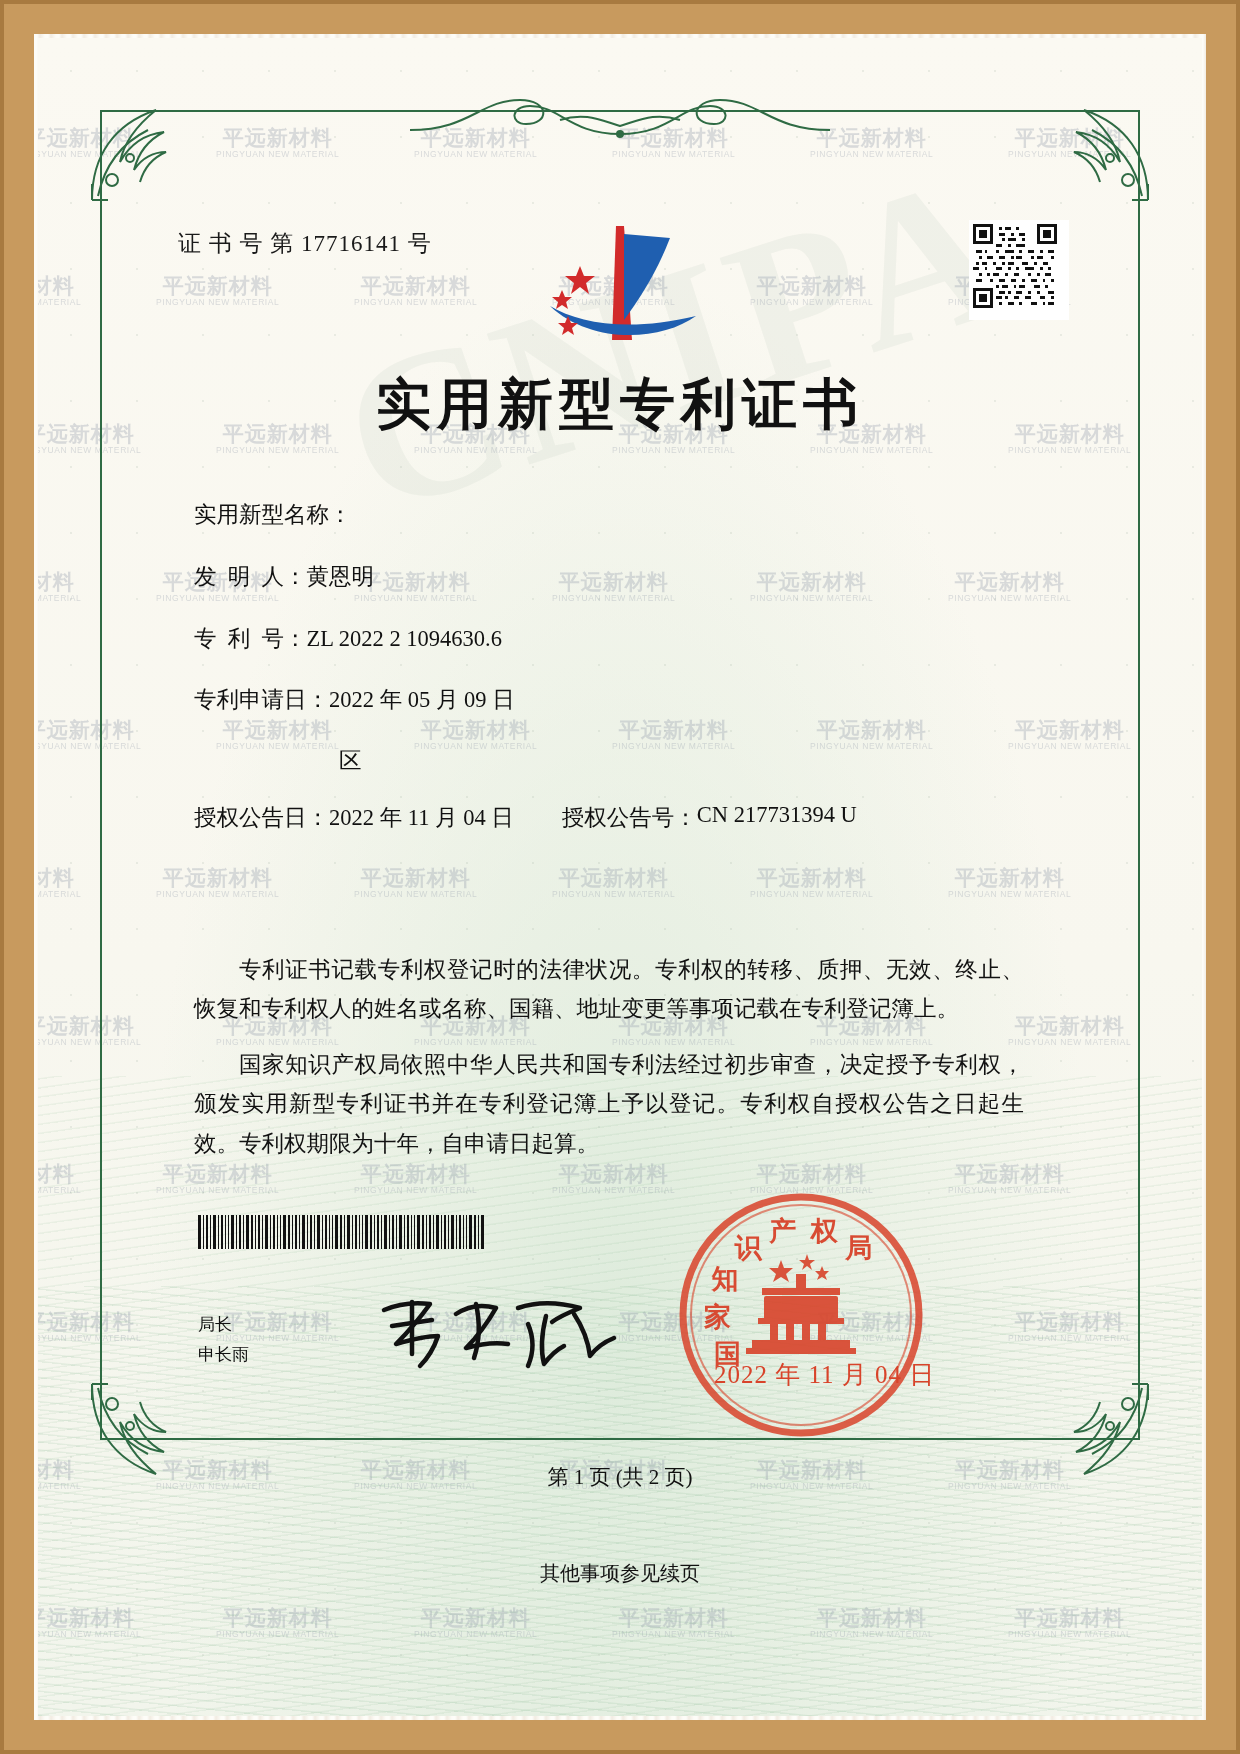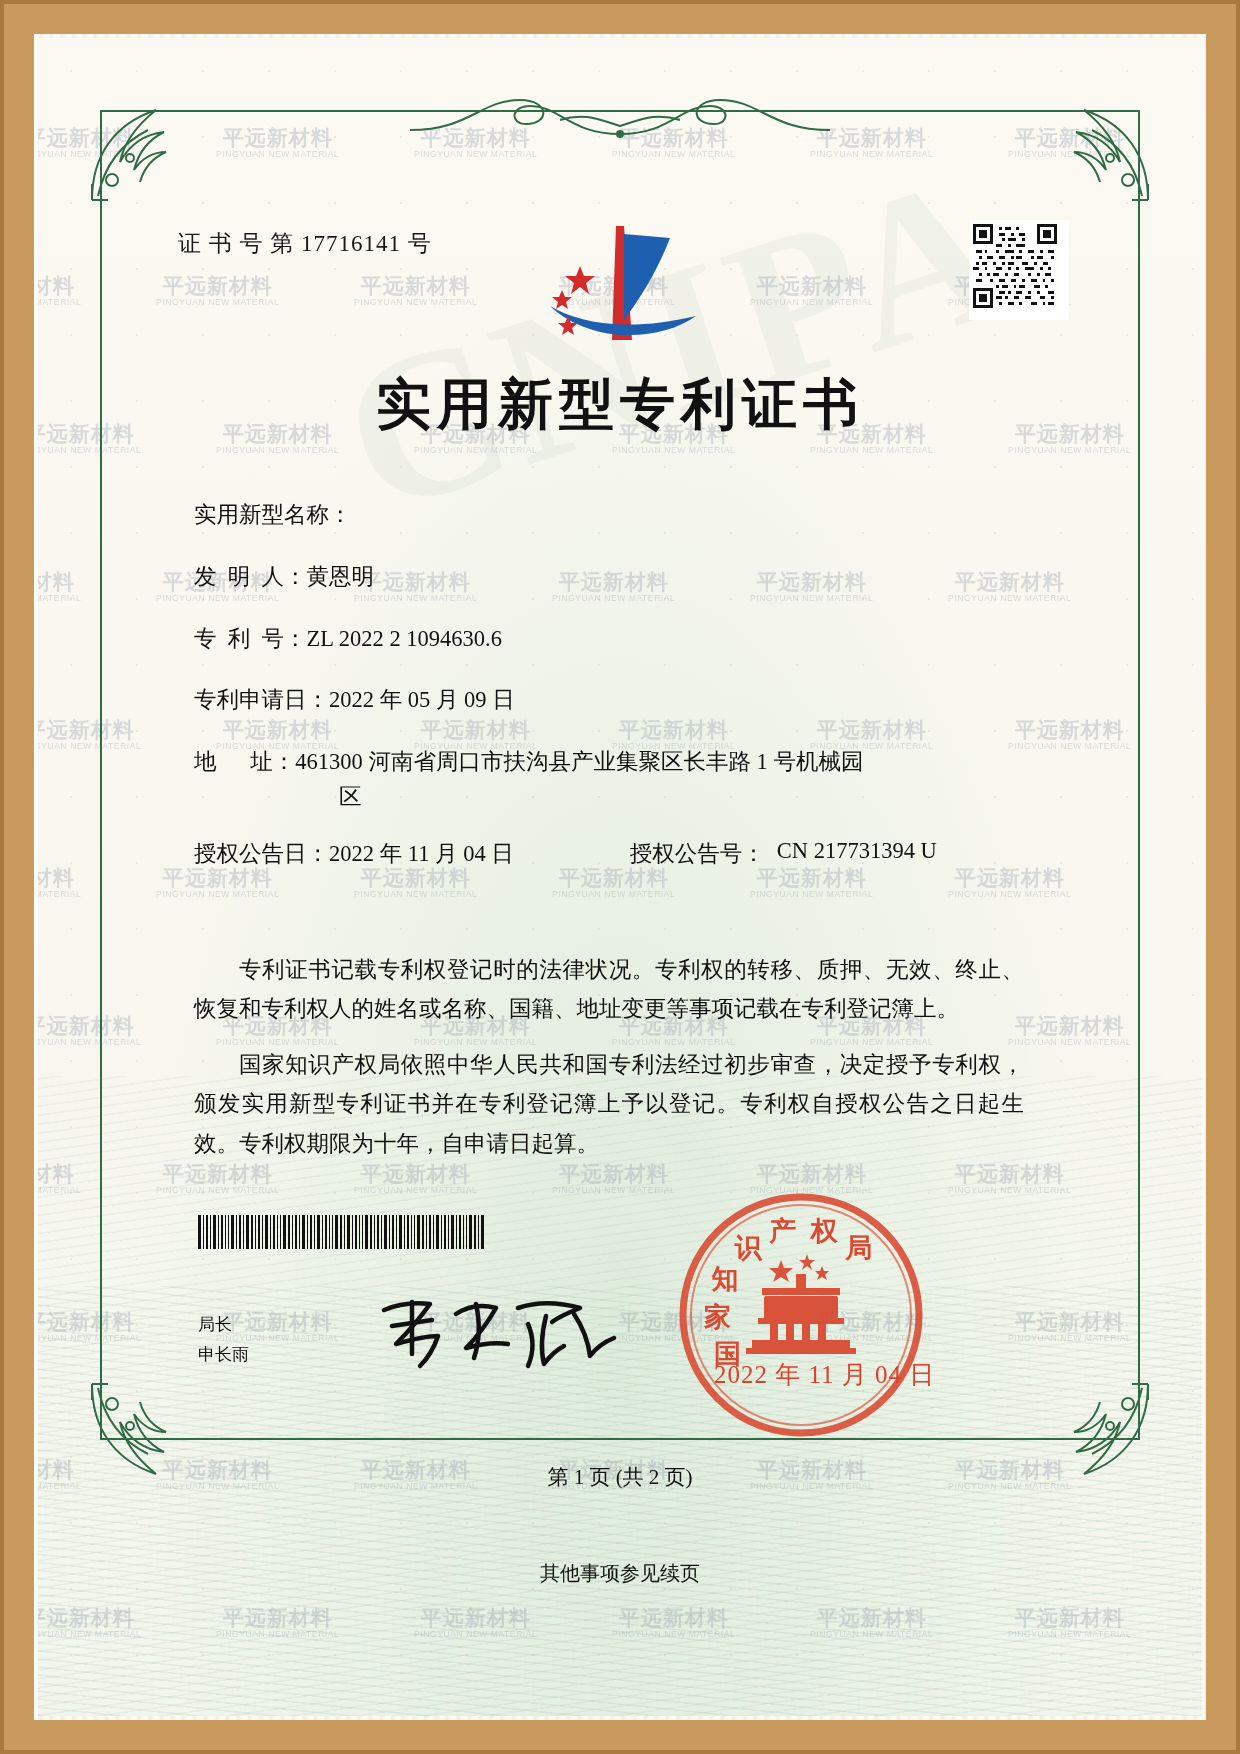--- a/index.html
+++ b/index.html
@@ -210,21 +210,21 @@
     flex: 1 1 auto;
     word-break: break-all;
   }
   .frow-2col {
     display: flex;
     margin-bottom: 10px;
   }
   .frow-2col .col {
     display: flex;
   }
-  .frow-2col .col.right { margin-left: 116px; gap: 12px; }
+  .frow-2col .col.right { margin-left: 48px; }
 
   .addr-cont {
     margin-left: 145px;
     margin-top: 2px;
   }
 
   
   .paras {
     position: absolute;
     left: 156px; top: 912px;
@@ -762,24 +762,20 @@
         <span class="flabel">专  利  号：</span>
         <span class="fvalue">ZL 2022 2 1094630.6</span>
       </div>
 
       <div class="frow">
         <span class="flabel">专利申请日：</span>
         <span class="fvalue">2022 年 05 月 09 日</span>
       </div>
 
 
-      <div class="frow" style="margin-bottom:2px;">
-        <span class="flabel">地      址：</span>
-        <span class="fvalue">461300 河南省周口市扶沟县产业集聚区长丰路 1 号机械园</span>
-      </div>
       <div class="addr-cont" style="margin-bottom:26px;">区</div>
 
       <div class="frow-2col">
         <span class="col left">
           <span class="flabel">授权公告日：</span>
           <span>2022 年 11 月 04 日</span>
         </span>
         <span class="col right">
           <span class="flabel">授权公告号：</span>
           <span>CN 217731394 U</span>

